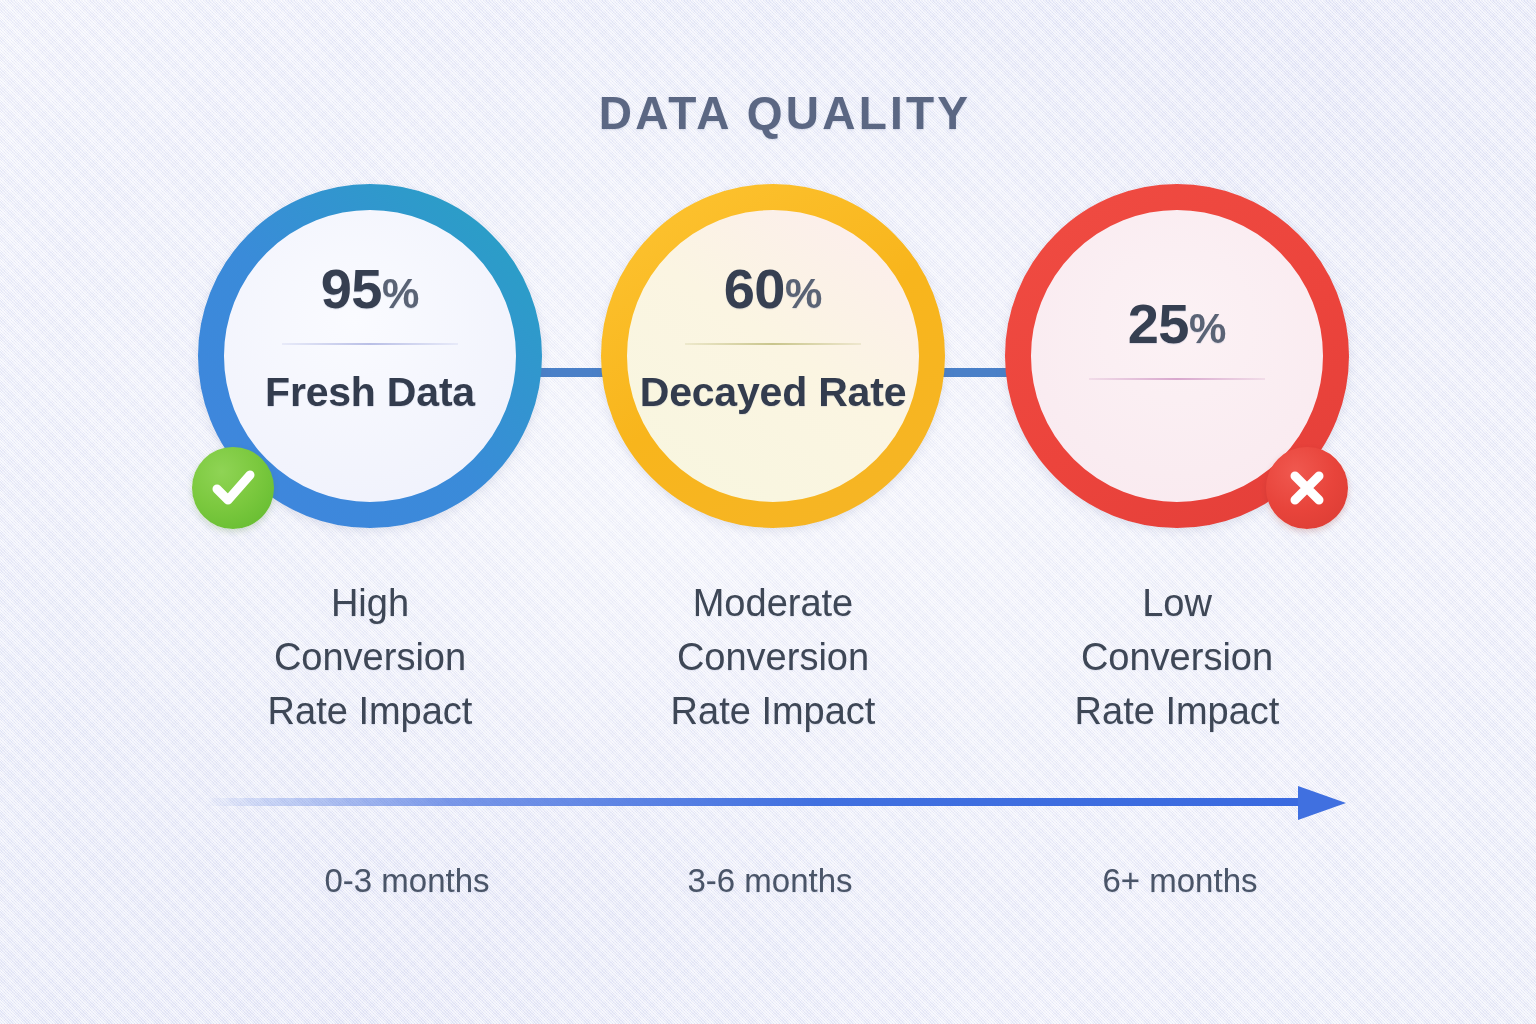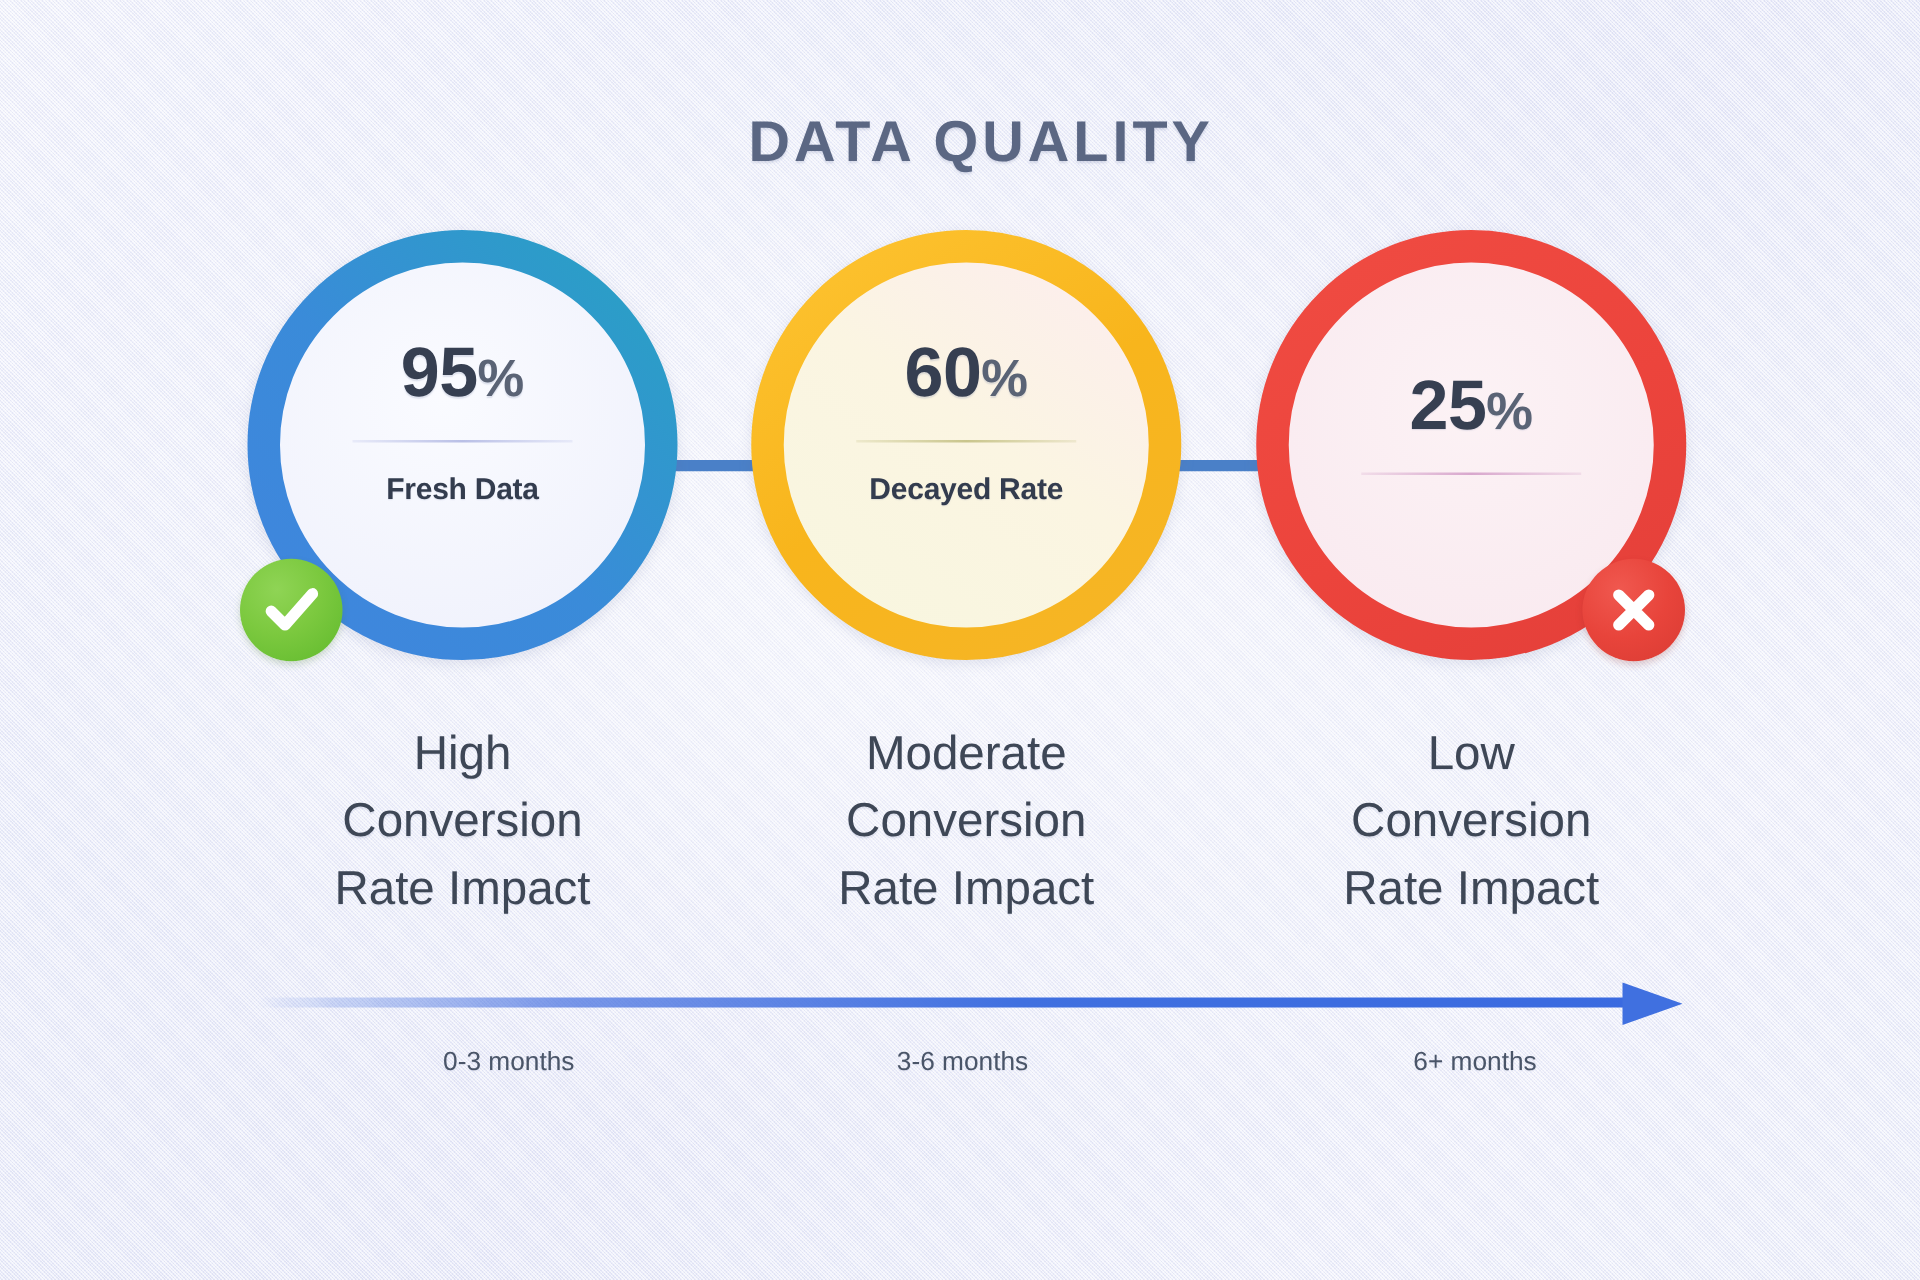--- a/index.html
+++ b/index.html
@@ -112,21 +112,21 @@
     width: 176px;
     height: 2px;
     margin-top: 26px;
   }
   #divider-1 { background: linear-gradient(90deg, rgba(190,196,235,0.25), #b9bfe6 50%, rgba(190,196,235,0.25)); }
   #divider-2 { background: linear-gradient(90deg, rgba(200,196,140,0.25), #c9c58c 50%, rgba(200,196,140,0.25)); }
   #divider-3 { background: linear-gradient(90deg, rgba(214,168,204,0.25), #d8a7cd 50%, rgba(214,168,204,0.25)); }
 
   .circle-label {
     margin-top: 24px;
-    font-size: 24px;
+    font-size: 41px;
     font-weight: 700;
     color: #333c4e;
     letter-spacing: -0.2px;
     text-shadow: 0 1px 1px rgba(120,130,170,0.20);
     white-space: nowrap;
   }
 
   
   .badge {
     position: absolute;
@@ -182,24 +182,24 @@
     left: 1298px;
     top: 786px;
     width: 0;
     height: 0;
     border-top: 17px solid transparent;
     border-bottom: 17px solid transparent;
     border-left: 48px solid #4070e0;
   }
   .tl-label {
     position: absolute;
-    top: 838px;
+    top: 862px;
     width: 360px;
     text-align: center;
-    font-size: 21px;
+    font-size: 33px;
     color: #4a5568;
     font-weight: 400;
     text-shadow: 0 1px 1px rgba(130,140,180,0.18);
   }
   #tl-label-1 { left: 227px; }
   #tl-label-2 { left: 590px; }
   #tl-label-3 { left: 1000px; }
 </style>
 </head>
 <body>

